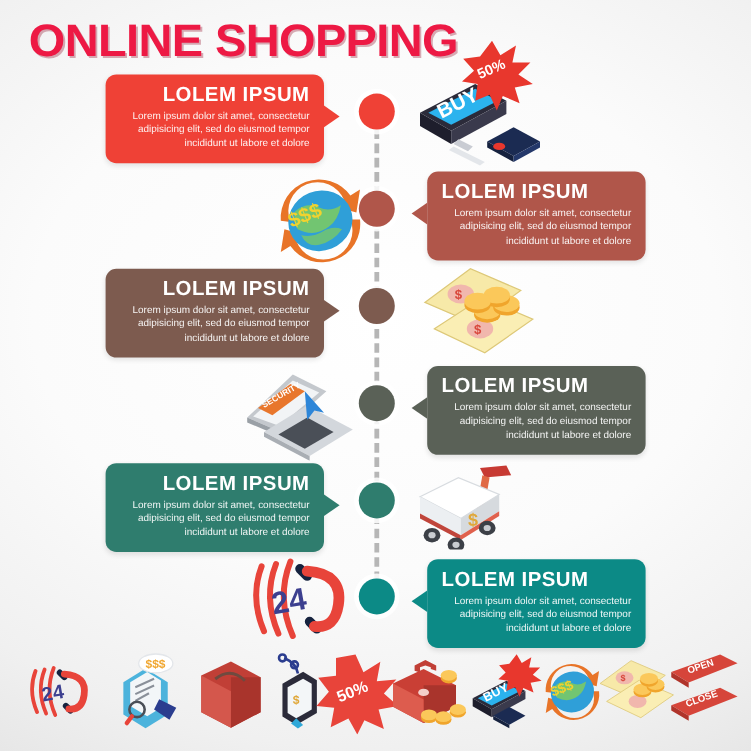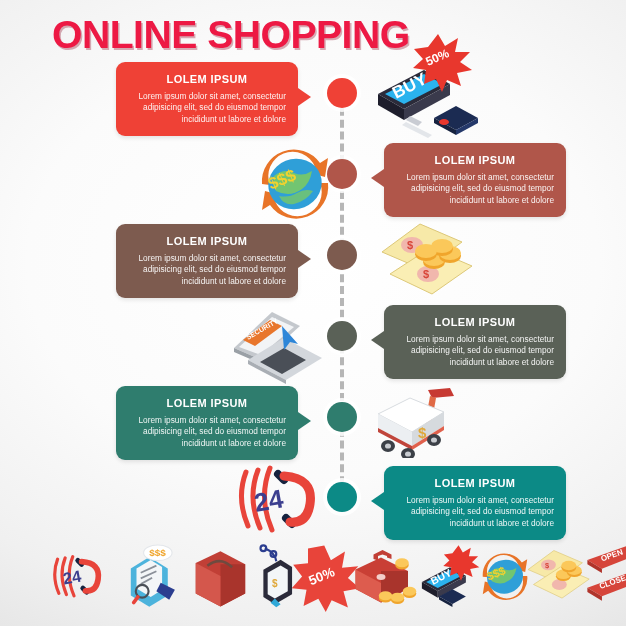--- a/index.html
+++ b/index.html
@@ -11,21 +11,20 @@
     height: 626px;
     overflow: hidden;
     font-family: "Liberation Sans", sans-serif;
     background: radial-gradient(ellipse 120% 90% at 50% 42%, #ffffff 0%, #fbfbfb 38%, #f0f0f0 64%, #e3e3e3 82%, #d6d6d6 100%);
   }
 
   #poster {
     position: relative;
     width: 552px;
     height: 626px;
-    margin-left: 28px;
   }
 
   
   #title {
     position: absolute;
     left: 24px;
     top: 14px;
     font-size: 38px;
     line-height: 42px;
     font-weight: bold;
@@ -58,27 +57,26 @@
   
   .callout {
     position: absolute;
     width: 182px;
     border-radius: 9px;
     padding: 9px 12px 11px 12px;
     box-sizing: border-box;
     box-shadow: 0 2px 4px rgba(0,0,0,0.10);
   }
   .callout .c-title {
-    font-size: 11px;
+    font-size: 17px;
     font-weight: bold;
     letter-spacing: 0.4px;
     color: #ffffff;
     margin-bottom: 4px;
     line-height: 16px;
-    text-align: center;
   }
   .callout .c-body {
     font-size: 8.3px;
     line-height: 11.4px;
     color: rgba(255,255,255,0.93);
     text-align: right;
   }
   .callout .tail {
     position: absolute;
     top: 26px;

